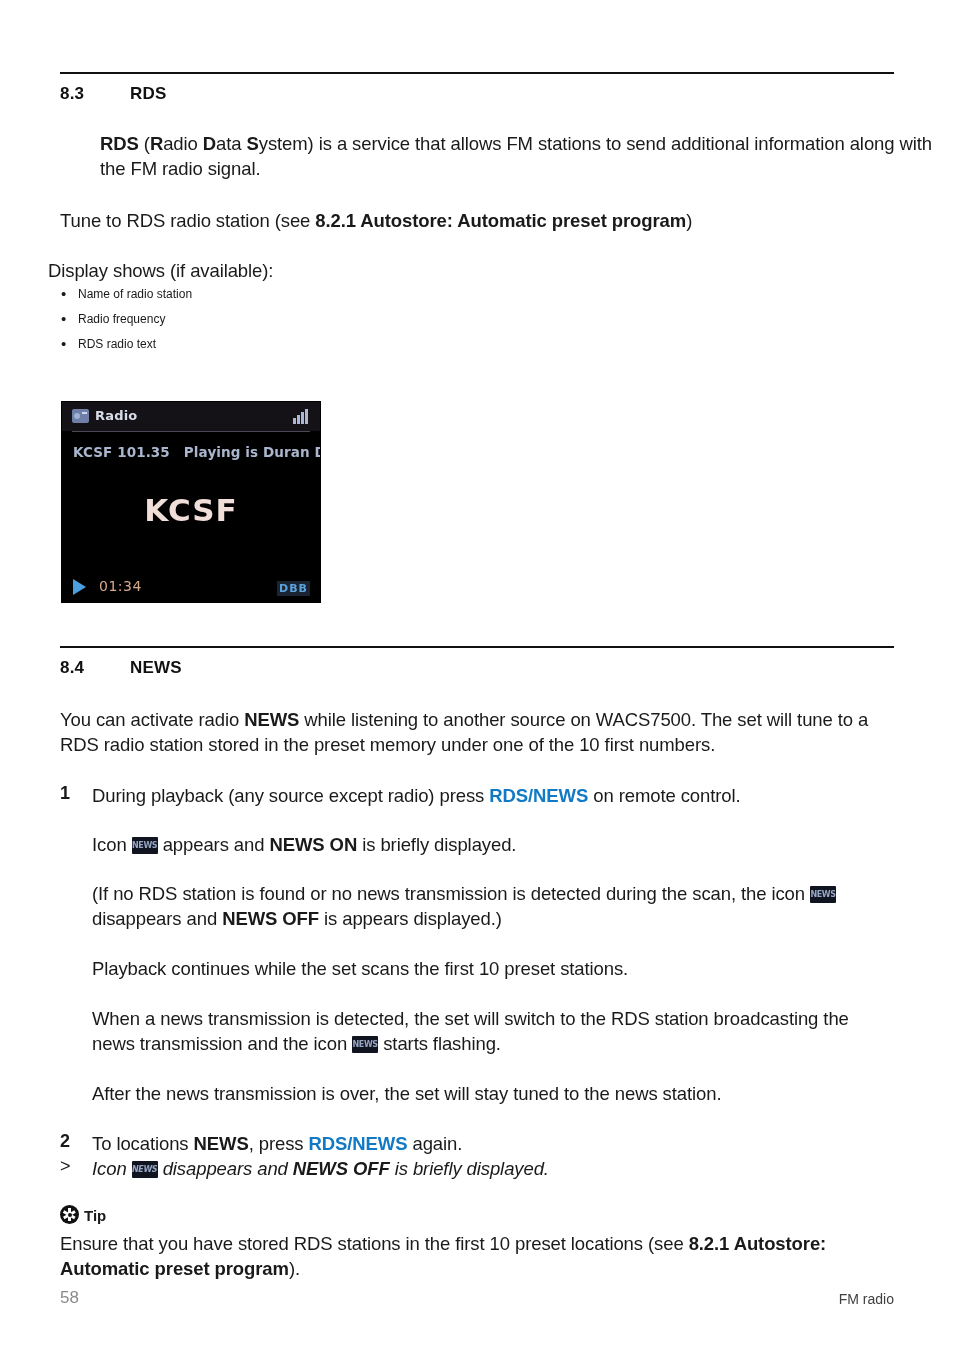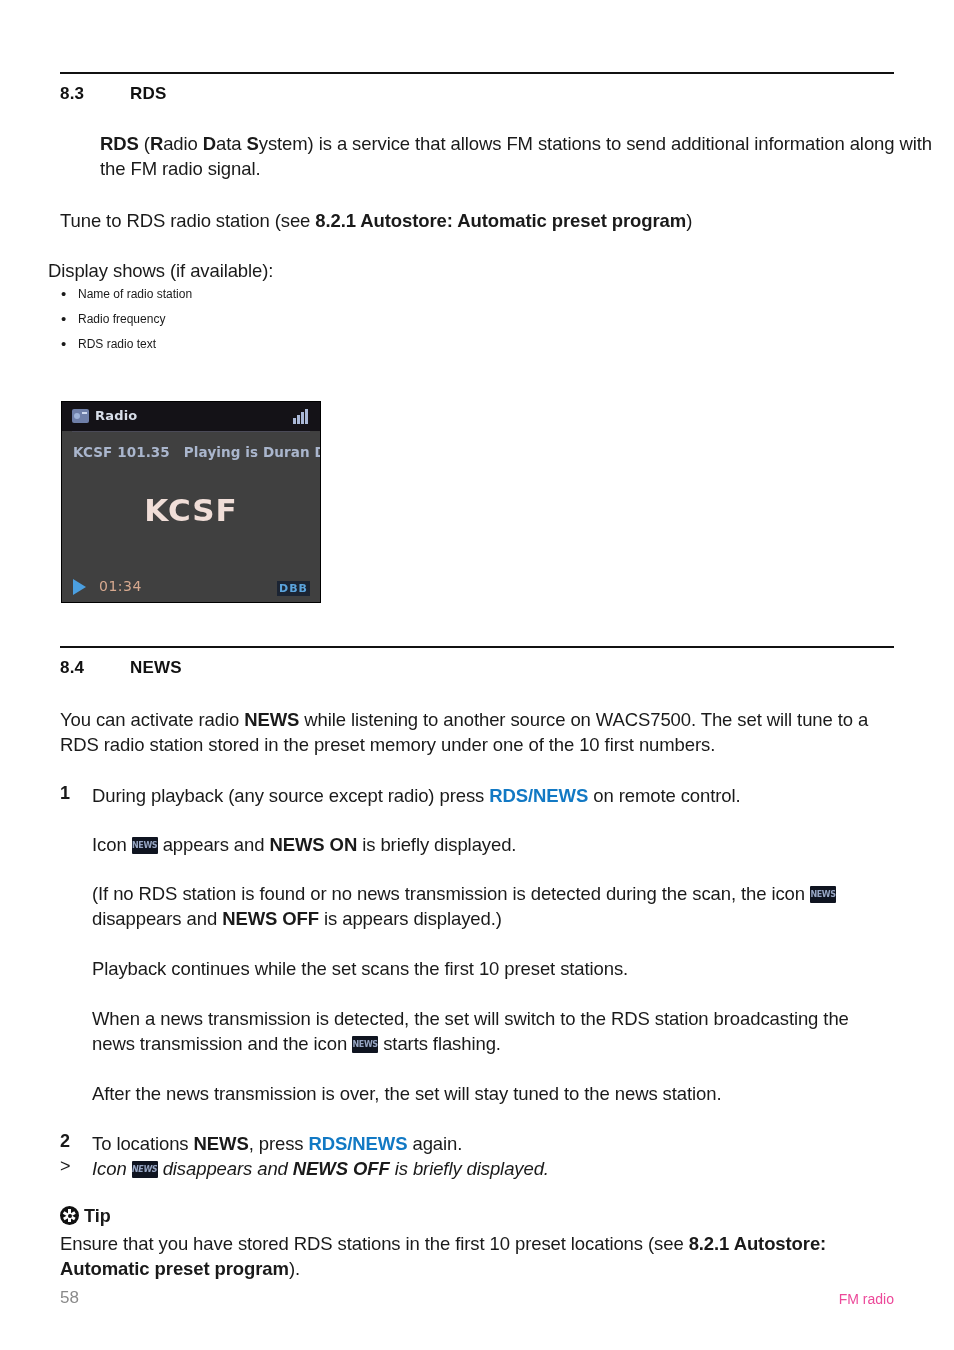--- a/index.html
+++ b/index.html
@@ -118,21 +118,21 @@
     line-height: 1;
   }
 
   
   .device {
     position: absolute;
     left: 62px;
     top: 402px;
     width: 258px;
     height: 200px;
-    background: #404040;
+    background: #000000;
     box-shadow: 0 0 0 1px #000;
     overflow: hidden;
     font-family: "DejaVu Sans", sans-serif;
   }
   .device-topbar {
     position: absolute;
     left: 0; top: 0;
     width: 258px;
     height: 29px;
     background: #141217;
@@ -253,21 +253,21 @@
     font-weight: bold;
     color: #5ba4dd;
     letter-spacing: 1px;
     background: #1b2433;
     padding: 1px 2px;
   }
 
   
   .tip-block { position: absolute; left: 60px; top: 1205px; }
   .tip-head {
-    font-size: 18px;
+    font-size: 15px;
     font-weight: bold;
     line-height: 22px;
     white-space: nowrap;
   }
   .tip-icon {
     display: inline-block;
     vertical-align: -3px;
     width: 19px;
     height: 19px;
     border-radius: 50%;
@@ -305,21 +305,21 @@
     left: 60px;
     top: 1288px;
     font-size: 17px;
     color: #8a8a8a;
   }
   .footer-chapter {
     position: absolute;
     right: 60px;
     top: 1291px;
     font-size: 14px;
-    color: #ec4899;
+    color: #404040;
   }
 </style>
 </head>
 <body>
 
 <div class="page">
 
   <div class="rule" id="rule-top"></div>
 
   <div class="section-head" style="top:84px;">

